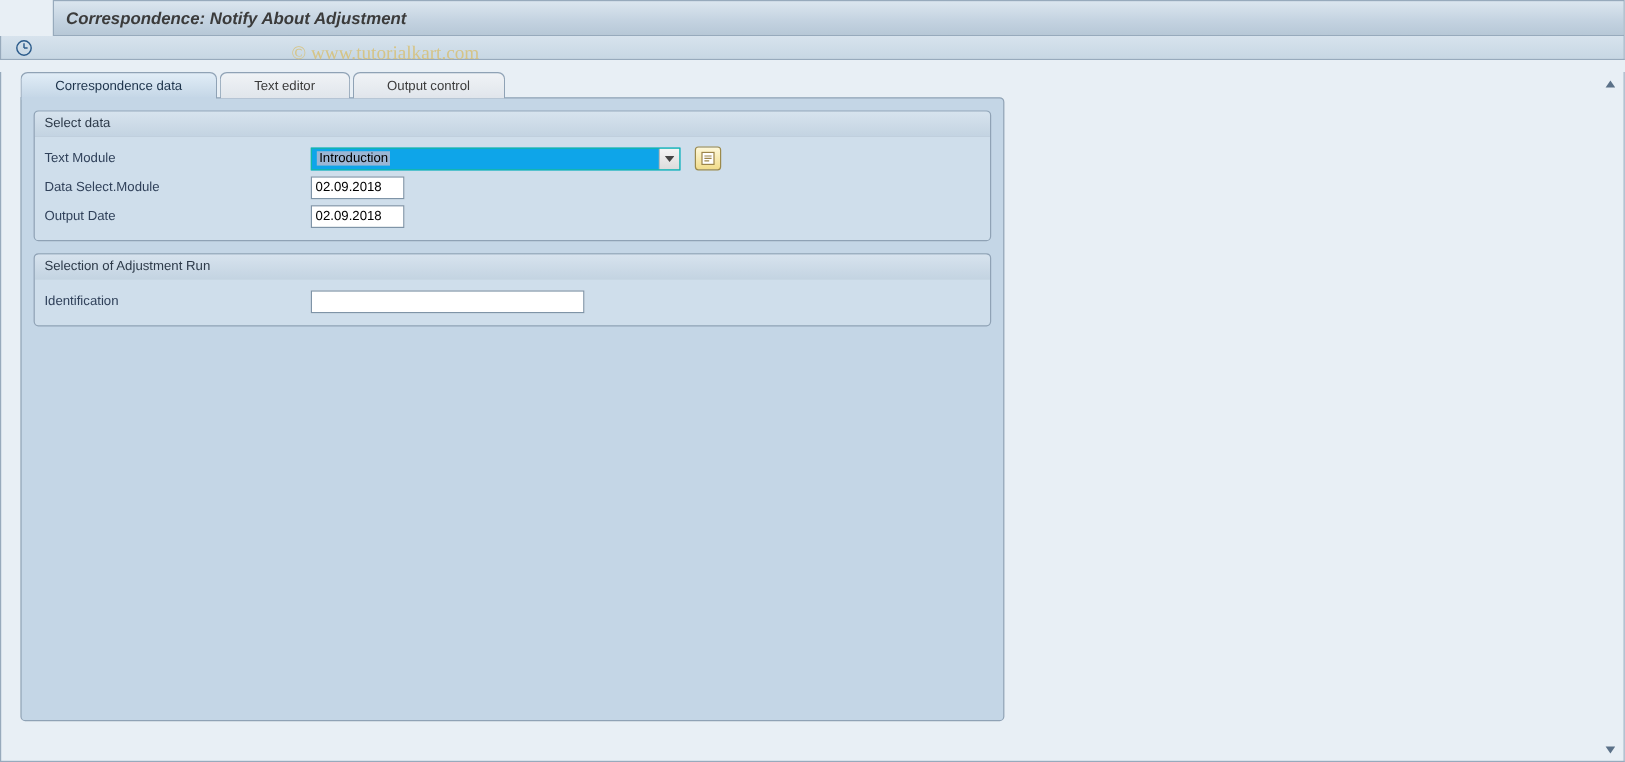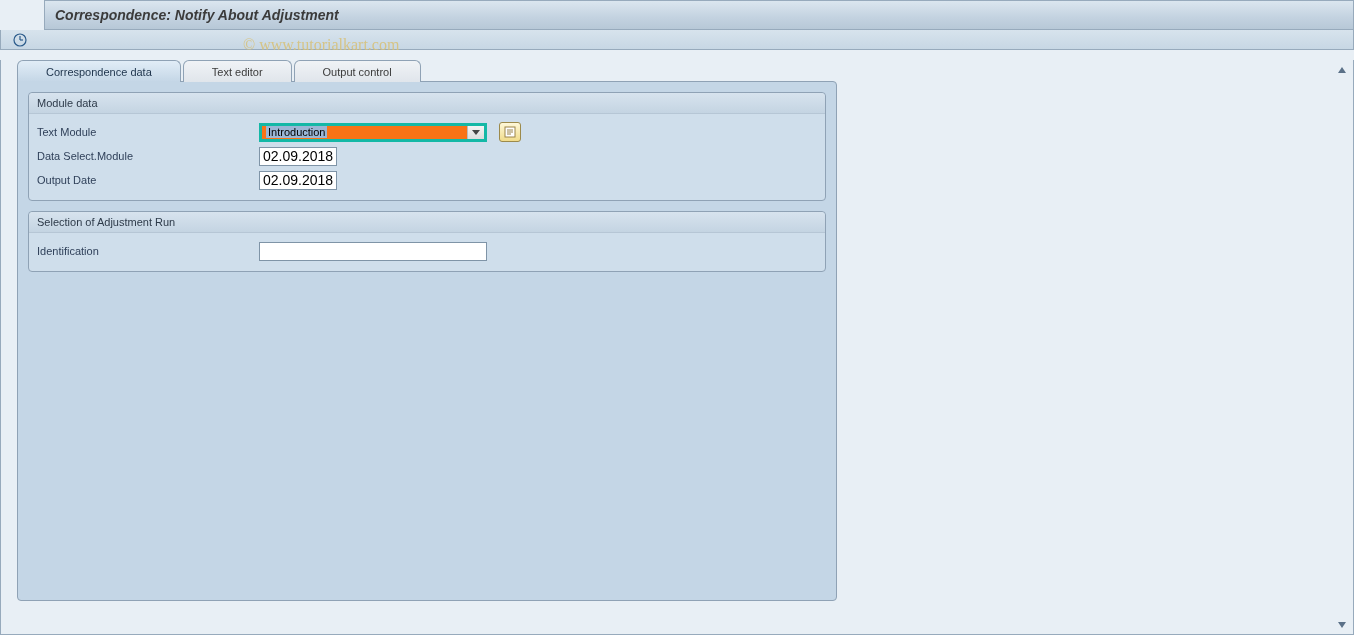--- a/index.html
+++ b/index.html
@@ -143,24 +143,24 @@
       display: flex;
       align-items: center;
       height: 24px;
       margin-bottom: 0px;
     }
     .form-label {
       width: 222px;
       color: #30415a;
     }
     .faux-select {
-      width: 228px;
+      width: 308px;
       height: 19px;
-      border: 3px solid #14b8a6;
-      background: #f97316;
+      border: 1px solid #14b8a6;
+      background: #0ea5e9;
       display: flex;
       align-items: center;
       padding-left: 4px;
       position: relative;
       font-size: 11px;
     }
     .faux-select-text {
       background: #9bb6d5;
       padding: 0 2px;
     }
@@ -172,21 +172,21 @@
       width: 17px;
       background: linear-gradient(#f4f4f4,#dcdcdc);
       border-left:1px solid #bbb;
       display:flex;align-items:center;justify-content:center;
     }
     .date-input {
       width: 78px;
       height: 19px;
       border: 1px solid #7f94a7;
       background: #fff;
-      font-size: 14px;
+      font-size: 11px;
       padding: 1px 3px;
       font-family: inherit;
     }
     .text-input {
       width: 228px;
       height: 19px;
       border: 1px solid #7f94a7;
       background: #fff;
       padding: 1px 3px;
       font-size: 11px;
@@ -243,21 +243,21 @@
       <span>Text editor</span>
     </div>
     <div class="tab inactive">
       <span>Output control</span>
     </div>
   </div>
 
   <div class="tab-panel">
 
     <div class="group-box">
-      <div class="group-header">Module data</div>
+      <div class="group-header">Select data</div>
       <div class="group-body">
 
         <div class="form-row">
           <div class="form-label">Text Module</div>
           <div class="faux-select">
             <span class="faux-select-text">Introduction</span>
             <span class="faux-select-caret">
               <svg width="8" height="8" viewBox="0 0 8 8">
                   <polygon points="0,2 8,2 4,7" fill="#444"></polygon>
                 </svg>

